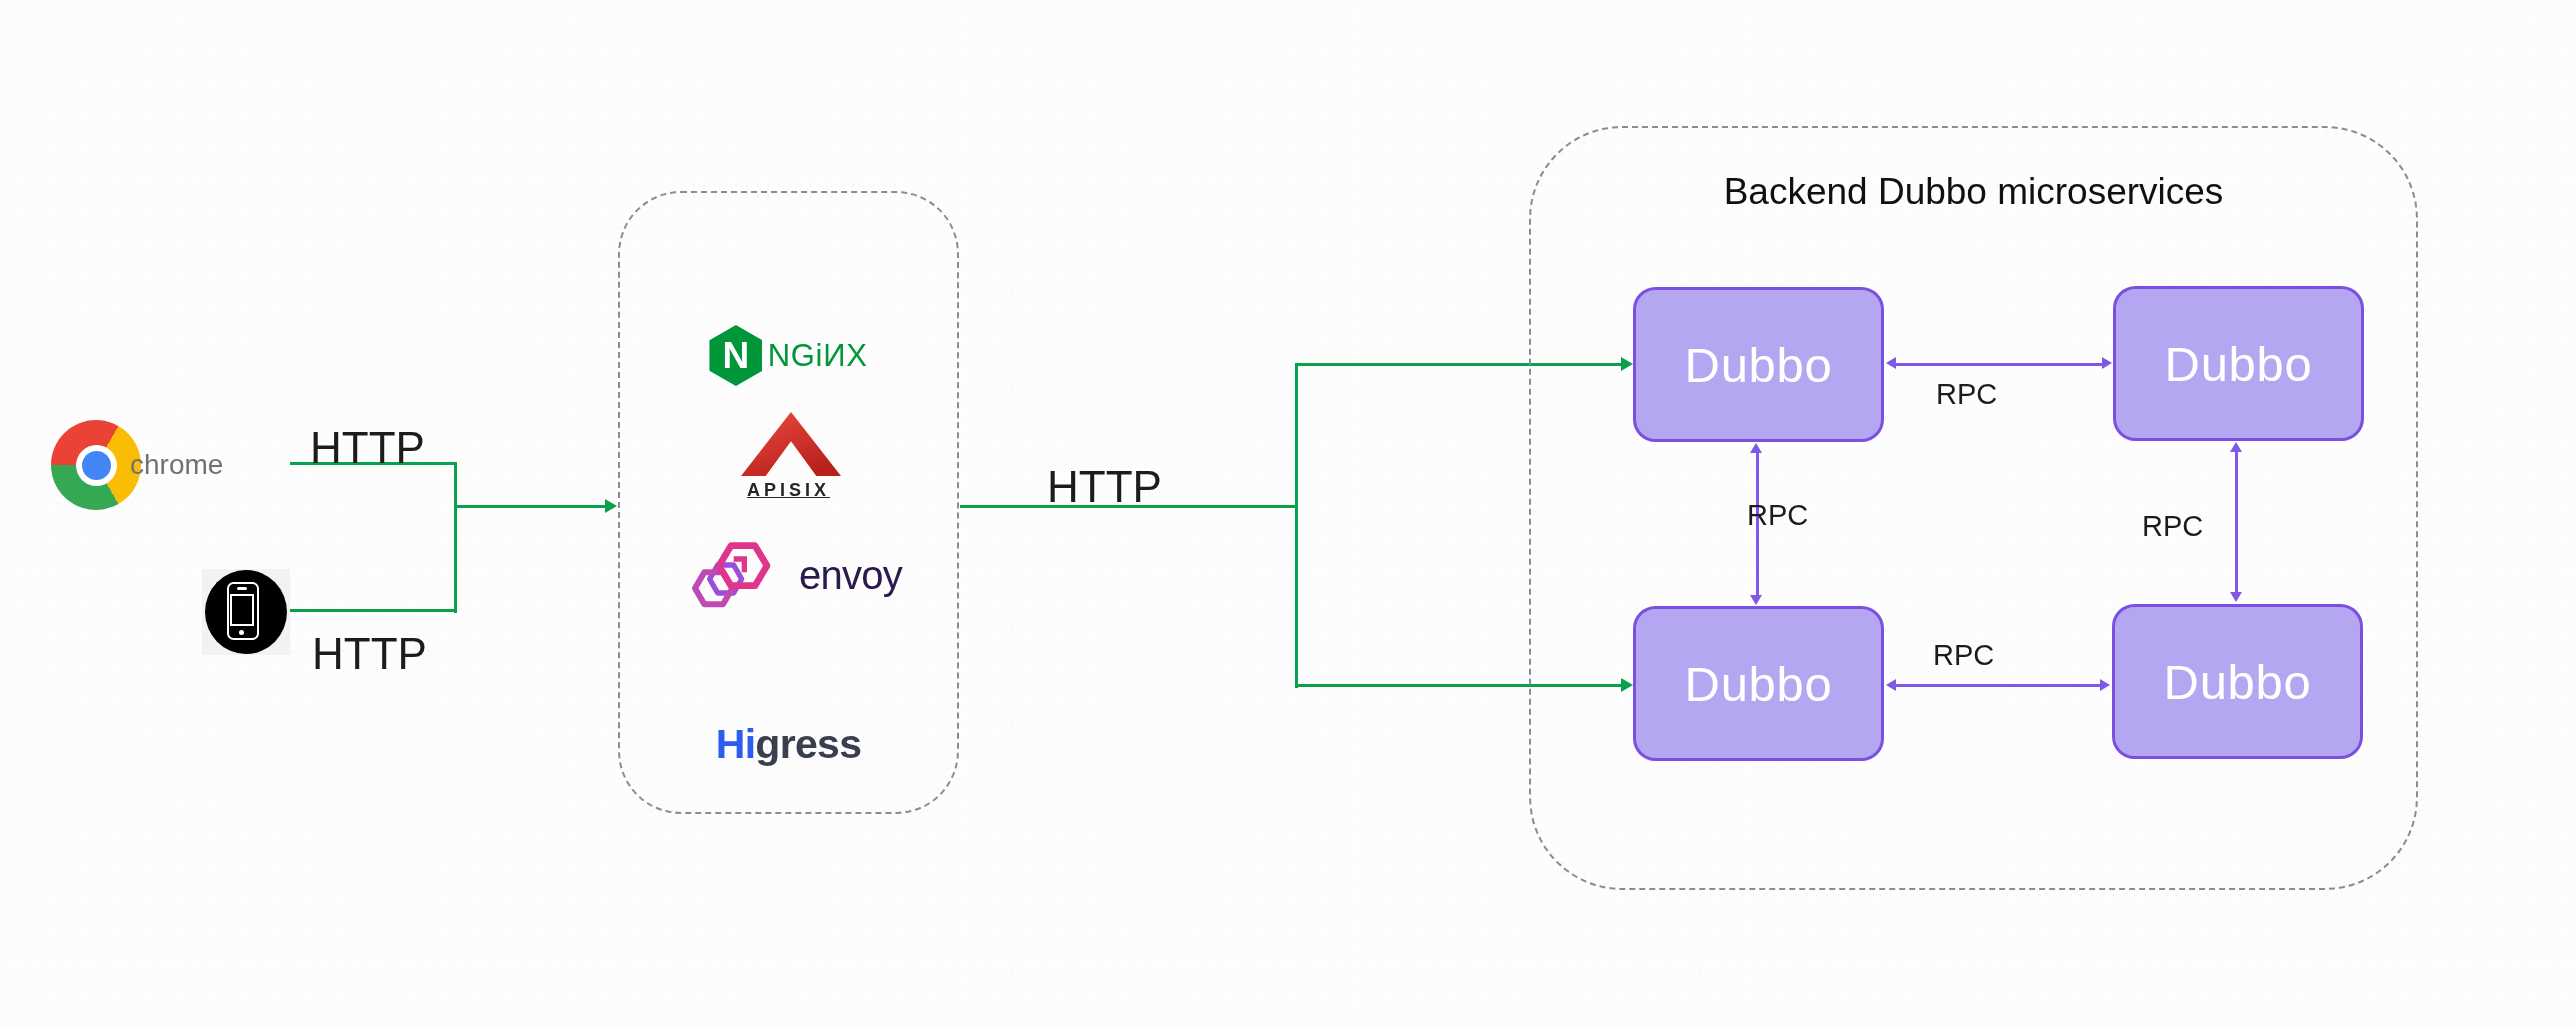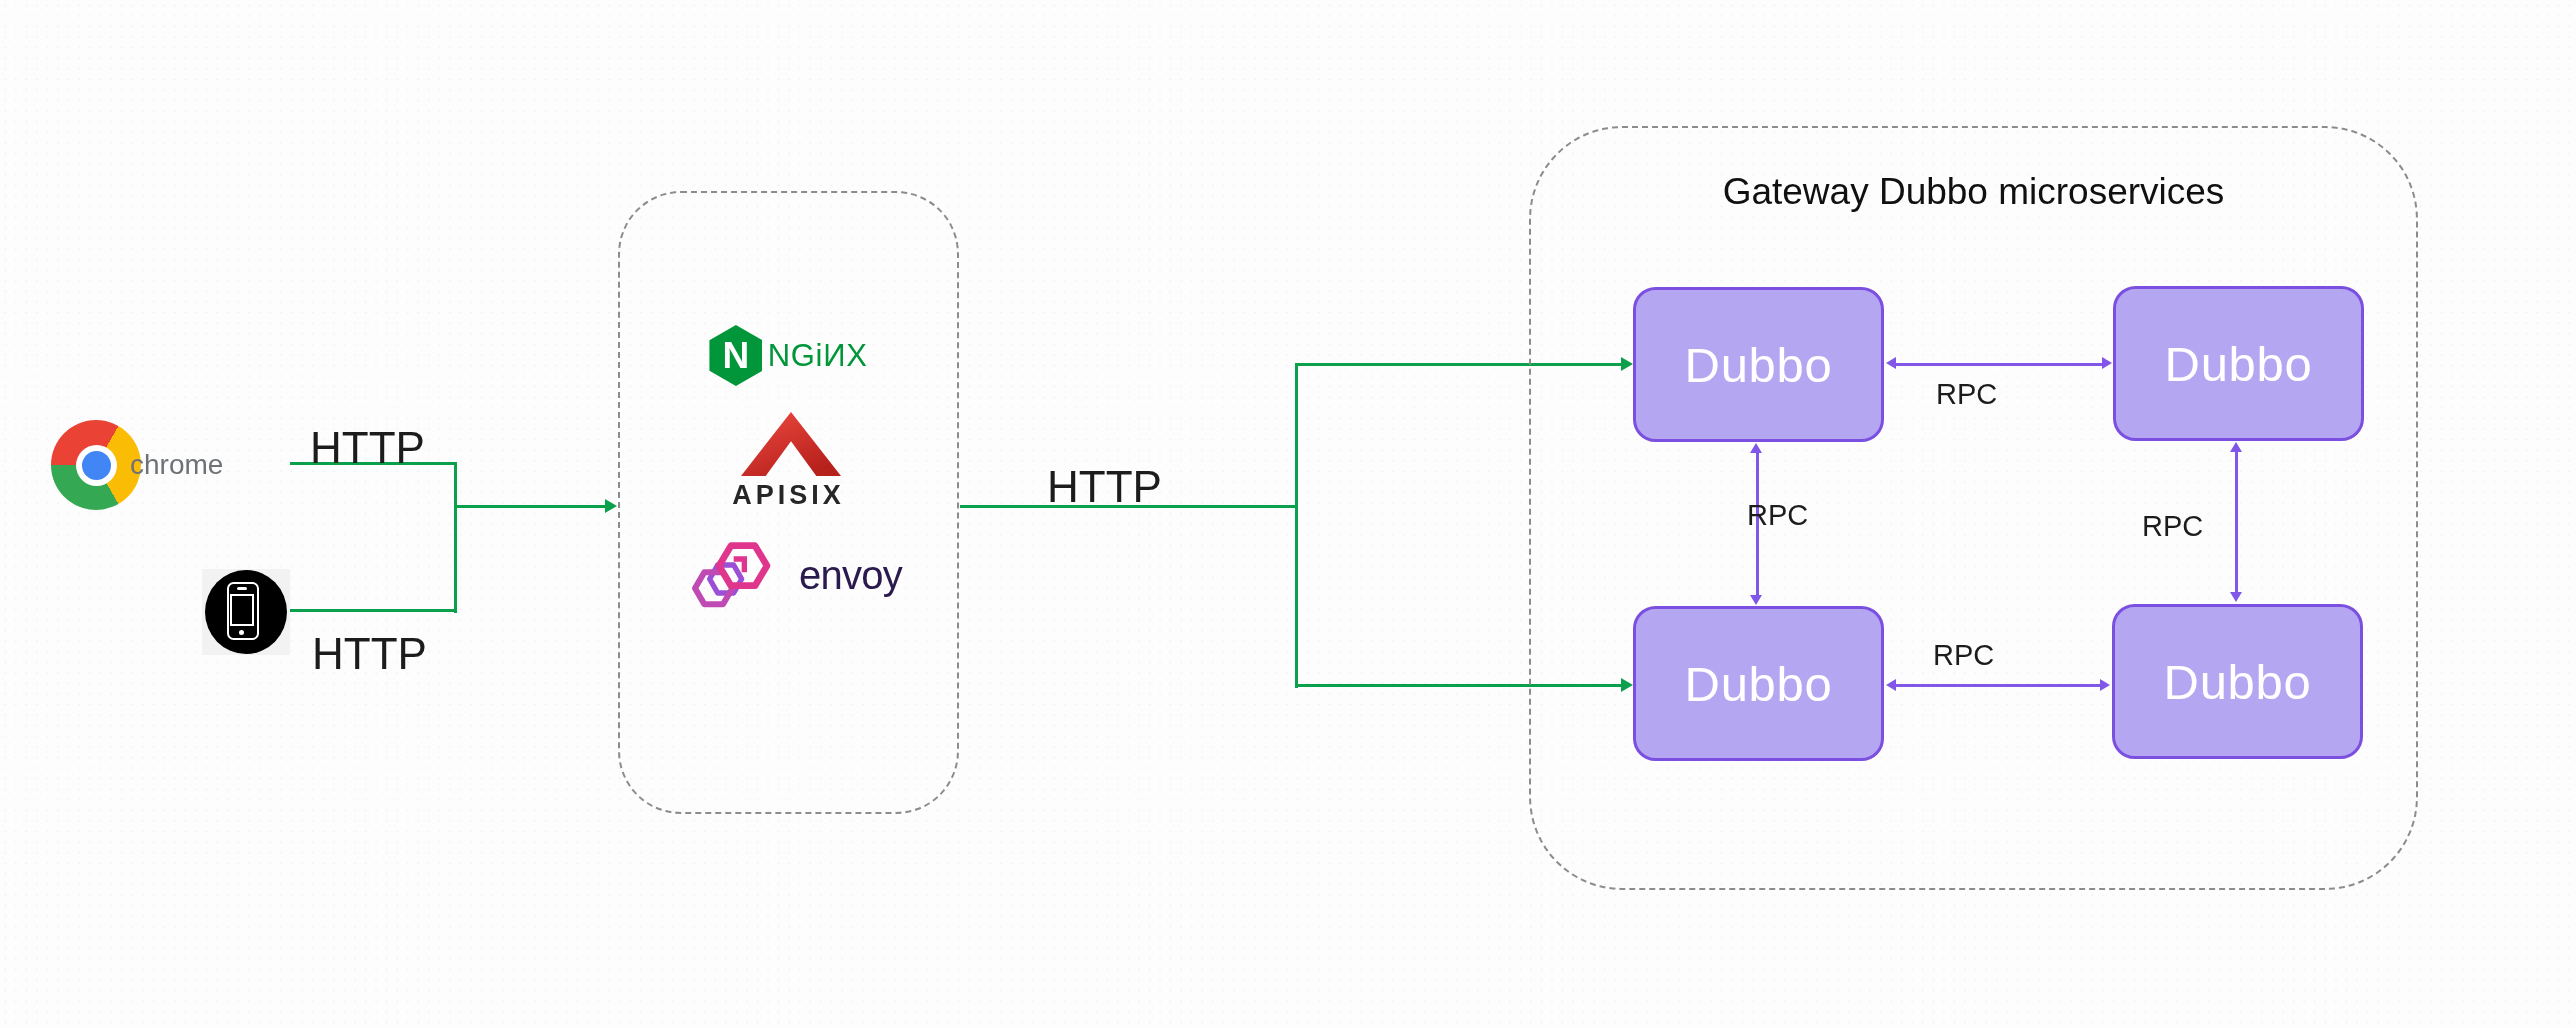--- a/index.html
+++ b/index.html
@@ -45,21 +45,21 @@
   .backend-title{position:absolute;left:1529px;top:171px;width:889px;text-align:center;font-size:37px;color:#101010;}
   
   .logo-row{position:absolute;left:618px;width:341px;display:flex;justify-content:center;align-items:center;}
   .nginx-row{top:325px;gap:5.3px;}
   .nginx-hex{width:53px;height:61px;background:#009639;display:flex;align-items:center;justify-content:center;
     clip-path:polygon(50% 0%,100% 25%,100% 75%,50% 100%,0% 75%,0% 25%);}
   .nginx-hex span{color:#fff;font-size:37px;font-weight:700;}
   .nginx-word{font-size:31px;font-weight:400;color:#009639;letter-spacing:0.7px;}
   .apisix-tri{position:absolute;left:741px;top:412px;}
   .apisix-word-row{top:480px;}
-  .apisix-word{font-size:27px;font-weight:700;letter-spacing:4px;color:#262626;}
+  .apisix-word{font-size:18px;font-weight:700;letter-spacing:4px;color:#262626;text-decoration:underline;}
   .envoy-row{top:535px;gap:24px;}
   .envoy-word{font-size:40px;font-weight:500;color:#2a1a4d;letter-spacing:-0.7px;}
   .shenyu-row{top:640px;gap:2px;}
   .shenyu-word{font-size:27px;font-weight:700;color:#121212;}
   .higress-row{top:721px;}
   .higress-word{font-size:41px;font-weight:700;letter-spacing:-0.7px;}
   .higress-hi{color:#2d5cf0;}
   .higress-gress{color:#3a3f4e;}
   
   .dubbo-node{position:absolute;width:251px;height:155px;border-radius:22.6px;background:#b5a6f2;border:3.3px solid #7b4fe0;
@@ -128,23 +128,28 @@
     <svg width="100" height="80" viewBox="0 0 150 120">
       <polygon points="52,66 64,45 88,45 100,66 88,87 64,87" fill="none" stroke="#9a4fd6" stroke-width="8" stroke-linejoin="round"></polygon>
       <polygon points="30,80 44,56 72,56 86,80 72,104 44,104" fill="none" stroke="#c04ab4" stroke-width="9" stroke-linejoin="round"></polygon>
       <polygon points="66,46 84,16 120,16 138,46 120,76 84,76" fill="none" stroke="#e0358c" stroke-width="10" stroke-linejoin="round"></polygon>
       <polyline points="88,36 104,36 104,56" fill="none" stroke="#e0358c" stroke-width="8"></polyline>
     </svg>
     <div class="envoy-word">envoy</div>
   </div>
 
 
+  <div class="logo-row higress-row">
+    <div class="higress-word">
+      <span class="higress-hi">Hi</span><span class="higress-gress">gress</span>
+    </div>
+  </div>
 
   <div class="group-box backend-box"></div>
-  <div class="backend-title">Gateway Dubbo microservices</div>
+  <div class="backend-title">Backend Dubbo microservices</div>
 
   <div class="dubbo-node" style="left:1633px;top:287px;">
     <span>Dubbo</span>
   </div>
   <div class="dubbo-node" style="left:2113px;top:286px;">
     <span>Dubbo</span>
   </div>
   <div class="dubbo-node" style="left:1633px;top:606px;">
     <span>Dubbo</span>
   </div>

